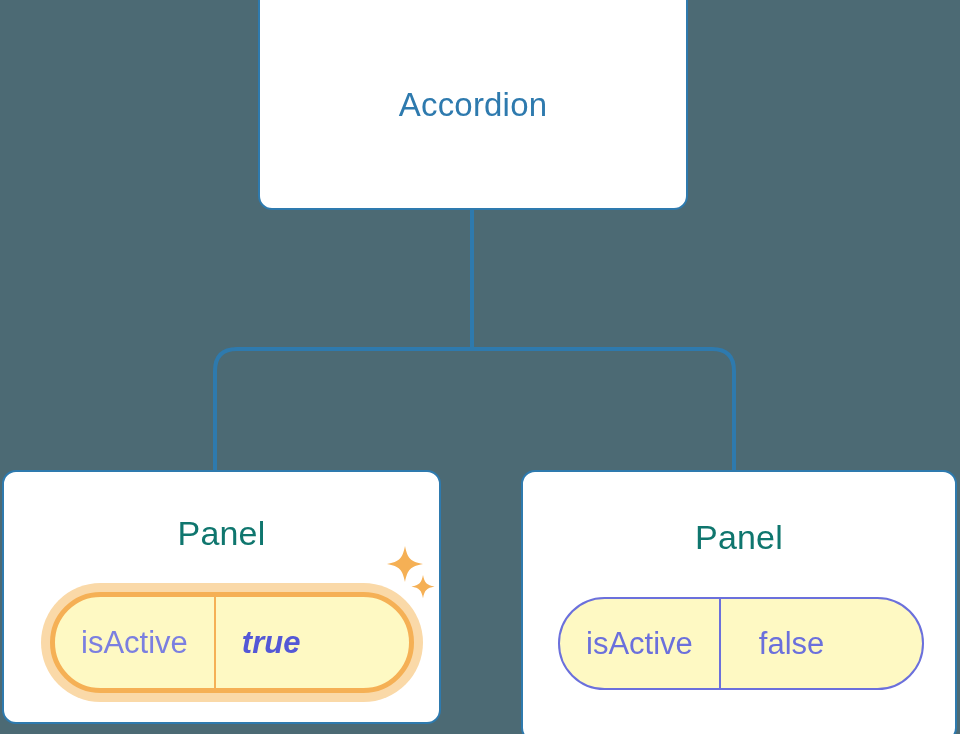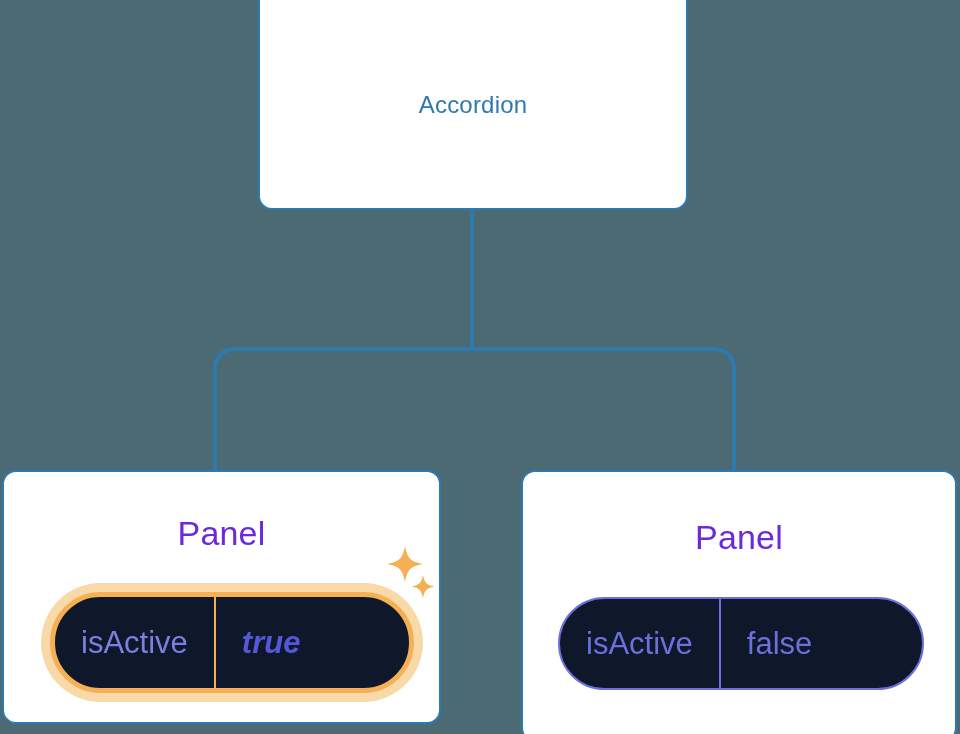--- a/index.html
+++ b/index.html
@@ -43,21 +43,21 @@
   #node-accordion {
     left: 258px;
     top: -14px;
     width: 430px;
     height: 224px;
     display: flex;
     align-items: center;
     justify-content: center;
   }
   .node-title-root {
-    font-size: 24px;
+    font-size: 33px;
     color: #2E7AAE;
     letter-spacing: 0.2px;
     margin-top: 14px;
   }
 
   
   .panel-card {
     display: flex;
     flex-direction: column;
     align-items: center;
@@ -70,34 +70,34 @@
     height: 254px;
   }
   #node-panel-right {
     left: 521px;
     top: 470px;
     width: 436px;
     height: 272px;
   }
   .node-title {
     font-size: 34px;
-    color: #6d28d9;
+    color: #0f766e;
     letter-spacing: 0.2px;
   }
   #node-panel-left .node-title { margin-top: 42px; }
   #node-panel-right .node-title { margin-top: 46px; }
 
   
   .prop-pill {
     position: absolute;
     display: flex;
     align-items: stretch;
     box-sizing: border-box;
     border-radius: 999px;
-    background: #0f172a;
+    background: #fef9c3;
   }
   .prop-key, .prop-val {
     display: flex;
     align-items: center;
     justify-content: center;
     box-sizing: border-box;
     white-space: nowrap;
   }
 
   
@@ -107,20 +107,21 @@
   .pill-normal .prop-key {
     font-size: 31px;
     color: #6B70DC;
     padding: 0 26px;
     border-right: 2px solid #6B70DC;
   }
   .pill-normal .prop-val {
     font-size: 31px;
     color: #6B70DC;
     padding: 0 26px;
+    margin-left: 12px;
   }
 
   
   .pill-highlight {
     border: 5px solid #F5B055;
     box-shadow: 0 0 0 9px #FAD9A8;
   }
   .pill-highlight .prop-key {
     font-size: 31px;
     color: #7B7FE0;

